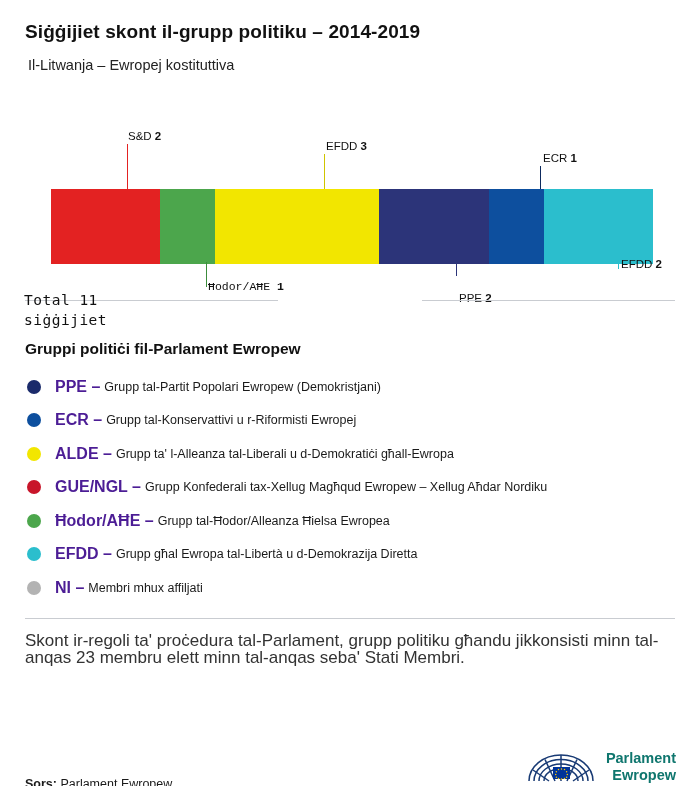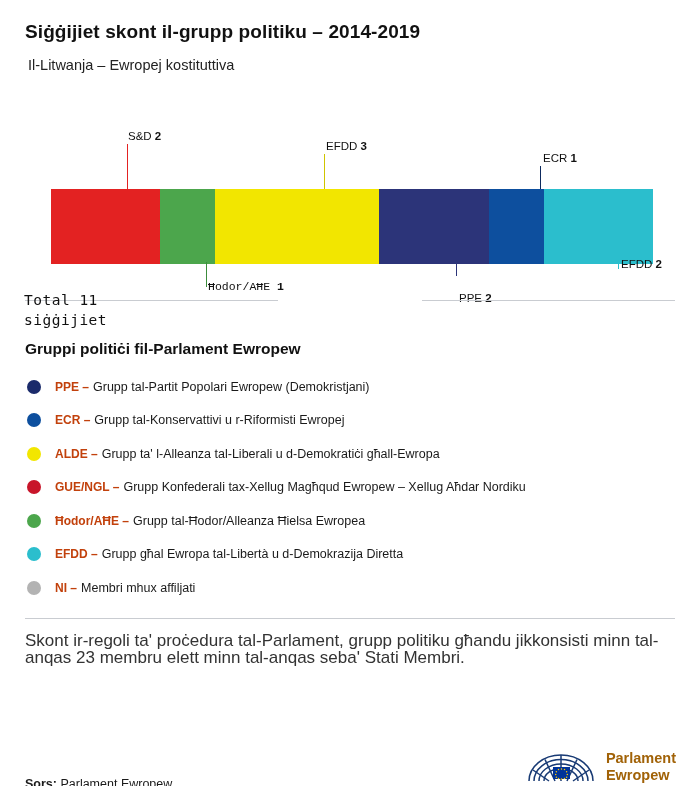--- a/index.html
+++ b/index.html
@@ -111,23 +111,23 @@
   }
   .dot {
     width: 14px;
     height: 14px;
     border-radius: 50%;
     flex: 0 0 auto;
     margin-left: 3px;
     margin-right: 14px;
   }
   .legend-abbr {
-    font-size: 12px;
+    font-size: 16px;
     font-weight: bold;
-    color: #c2410c;
+    color: #4c1d95;
     white-space: nowrap;
   }
   .legend-desc {
     font-size: 12.5px;
     color: #1a1a1a;
     white-space: nowrap;
     margin-left: 4px;
   }
 
   
@@ -162,21 +162,22 @@
   }
   .logo-mark {
     width: 72px;
     height: 40px;
     margin-right: 9px;
   }
   .logo-text {
     font-size: 14.5px;
     font-weight: bold;
     line-height: 17px;
-    color: #a16207;
+    color: #0f766e;
+    text-align: right;
   }
 </style>
 </head>
 <body>
 
 <div class="page">
 
   <h1 class="title">Siġġijiet skont il-grupp politiku – 2014-2019</h1>
   <h2 class="subtitle">Il-Litwanja – Ewropej kostituttiva</h2>
 

